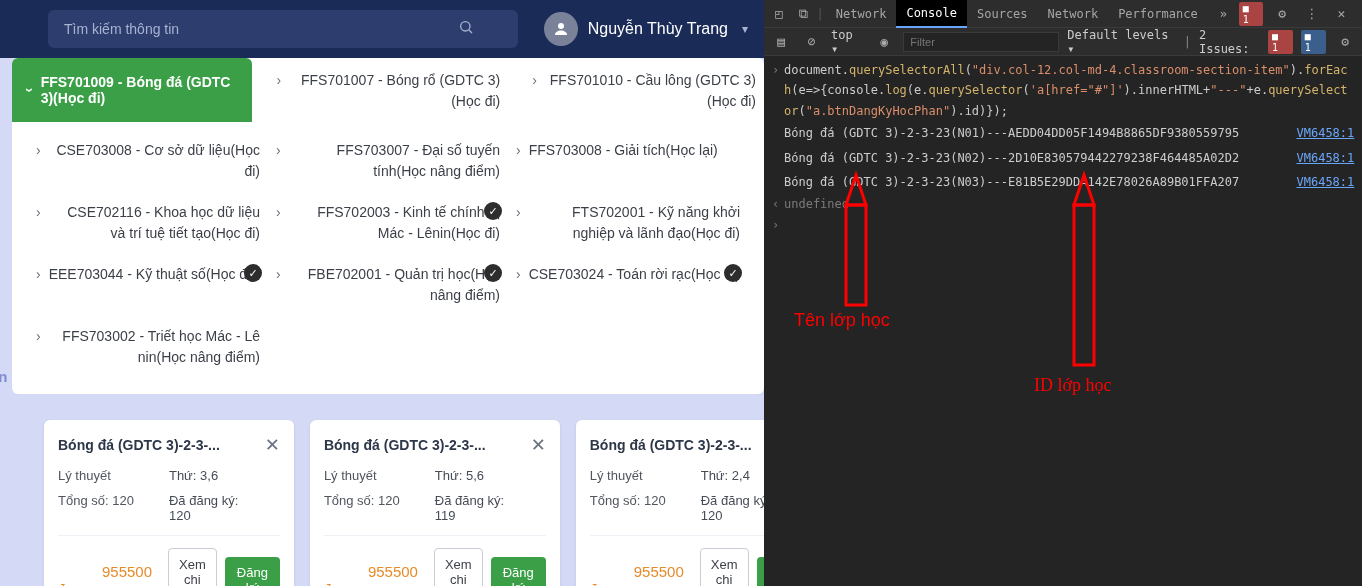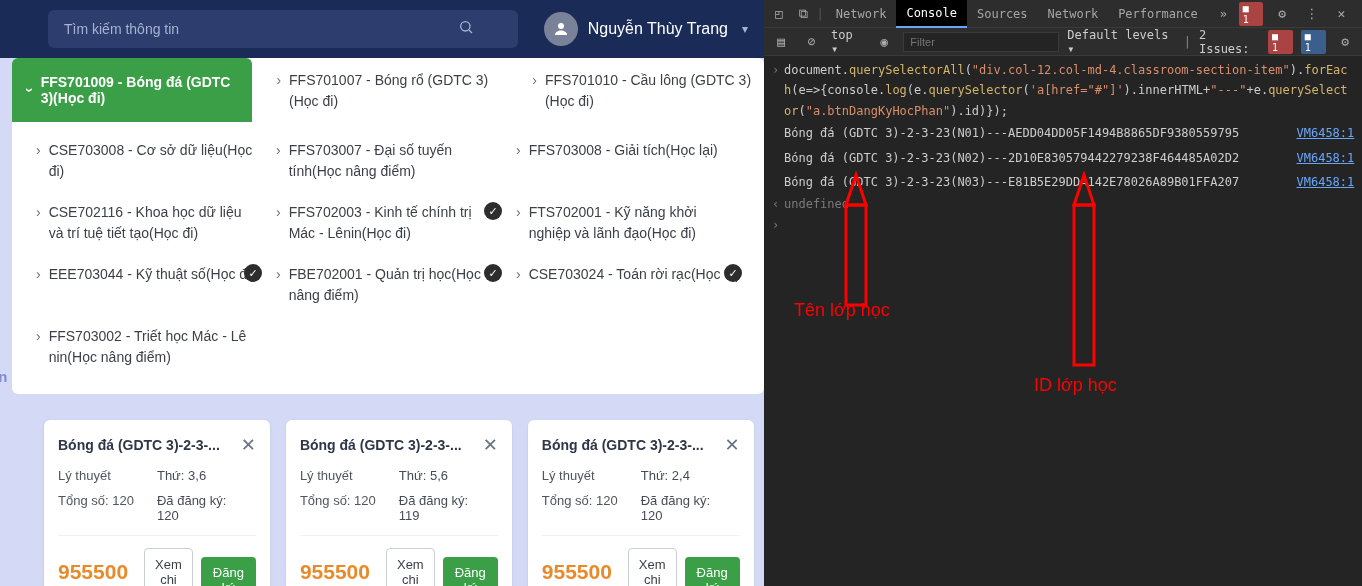--- a/index.html
+++ b/index.html
@@ -12,32 +12,32 @@
   .search-icon { position: absolute; right: 12px; top: 50%; transform: translateY(-50%); color: #a8b2d1; }
   .user-block { display: flex; align-items: center; gap: 10px; color: #fff; margin-left: auto; }
   .avatar { width: 34px; height: 34px; border-radius: 50%; background: #7a8299; display: flex; align-items: center; justify-content: center; color: #fff; }
   .chev-down { margin-left: 4px; color: #a8b2d1; font-size: 12px; }
   .main-area { background: #fff; margin: 0 0 0 12px; border-radius: 6px; padding: 0; height: auto; }
   .course-head { background: #3a9f47; color: #fff; padding: 10px 16px; border-radius: 6px 6px 0 0; font-size: 14px; font-weight: 600; display: flex; align-items: center; gap: 8px; width: 230px; margin-left: 0; }
   .course-head .chev { transform: rotate(90deg); display: inline-block; }
   .course-grid { display: grid; grid-template-columns: 1fr 1fr 1fr; gap: 0; padding: 8px 16px 16px 16px; }
   .course-item { display: flex; align-items: flex-start; gap: 8px; padding: 10px 8px; color: #3b3f47; font-size: 14px; position: relative; }
   .course-item .chev { color: #6b7280; margin-top: 2px; flex-shrink: 0; }
-  .course-item .txt { line-height: 1.5; }
+  .course-item .txt { line-height: 1.5; text-align: right; }
   .check-badge { position: absolute; right: 6px; top: 10px; width: 18px; height: 18px; background: #2d2d2d; border-radius: 50%; color: #fff; display: flex; align-items: center; justify-content: center; font-size: 11px; }
   .cards-row { display: flex; gap: 16px; padding: 16px; margin-top: 10px; }
   .cards-label { position: absolute; left: -10px; top: 368px; color: #818bd0; font-size: 15px; font-weight: 600; }
   .card { flex: 1; background: #fff; border-radius: 6px; padding: 14px; box-shadow: 0 1px 3px rgba(0,0,0,.1); position: relative; }
   .card-header { display: flex; align-items: center; justify-content: space-between; margin-bottom: 12px; }
   .card-title { font-weight: 700; font-size: 14px; color: #2d3748; white-space: nowrap; overflow: hidden; text-overflow: ellipsis; max-width: 180px; }
   .card-close { color: #6b7280; font-size: 18px; }
   .card-body { display: grid; grid-template-columns: 1fr 1fr; row-gap: 10px; font-size: 13px; color: #464c56; }
   .card-lbl { color: #50555e; }
   .card-footer { display: flex; align-items: center; gap: 8px; margin-top: 12px; padding-top: 12px; border-top: 1px solid #edf0f4; }
-  .price { color: #e78b2a; font-weight: 700; font-size: 21px; }
+  .price { color: #e78b2a; font-weight: 400; font-size: 15px; margin-left: 44px; }
   .currency { color: #e78b2a; font-size: 12px; margin-top: 2px; }
   .price-col { display: flex; flex-direction: column; align-items: flex-start; }
   .btn-outline { border: 1px solid #c9ced6; background: #fff; padding: 8px 10px; border-radius: 4px; font-size: 13px; color: #3b3f47; text-align: center; }
   .btn-green { background: #3a9f47; color: #fff; padding: 8px 12px; border-radius: 4px; font-size: 13px; text-align: center; }
 
   
   .right-pane { flex: 1; background: #242424; color: #ccc; font-family: Menlo, Consolas, monospace; font-size: 12px; display: flex; flex-direction: column; position: relative; }
   .dt-tabs { display: flex; align-items: center; height: 28px; background: #2d2d2d; border-bottom: 1px solid #3a3a3a; padding: 0 4px; gap: 2px; }
   .dt-icon { width: 24px; text-align: center; color: #aaa; font-size: 13px; }
   .dt-tab { padding: 0 10px; height: 28px; display: flex; align-items: center; color: #a6a6a6; }
@@ -283,20 +283,20 @@
 
   <svg class="arrow arrow-svg" style="left:72px; top:175px;" width="40" height="130">
     <defs>
         <marker id="ah1" markerWidth="12" markerHeight="12" refX="6" refY="6" orient="auto">
           <path d="M2,2 L10,6 L2,10 Z" fill="#ff0000"></path>
         </marker>
       </defs>
     <rect x="10" y="30" width="20" height="100" fill="none" stroke="#ff0000" stroke-width="3"></rect>
     <path d="M10,30 L20,0 L30,30 Z" fill="none" stroke="#ff0000" stroke-width="3"></path>
   </svg>
-  <div class="annot" style="left:30px; top:300px;">Tên lớp học</div>
+  <div class="annot" style="left:30px; top:310px;">Tên lớp học</div>
 
   <svg class="arrow arrow-svg" style="left:300px; top:175px;" width="40" height="190">
     <rect x="10" y="30" width="20" height="160" fill="none" stroke="#ff0000" stroke-width="3"></rect>
     <path d="M10,30 L20,0 L30,30 Z" fill="none" stroke="#ff0000" stroke-width="3"></path>
   </svg>
-  <div class="annot" style="left:270px; top:375px;">ID lớp học</div>
+  <div class="annot" style="left:270px; top:375px;font-family:Liberation Serif, serif;">ID lớp học</div>
 </div>
 
 </body></html>

